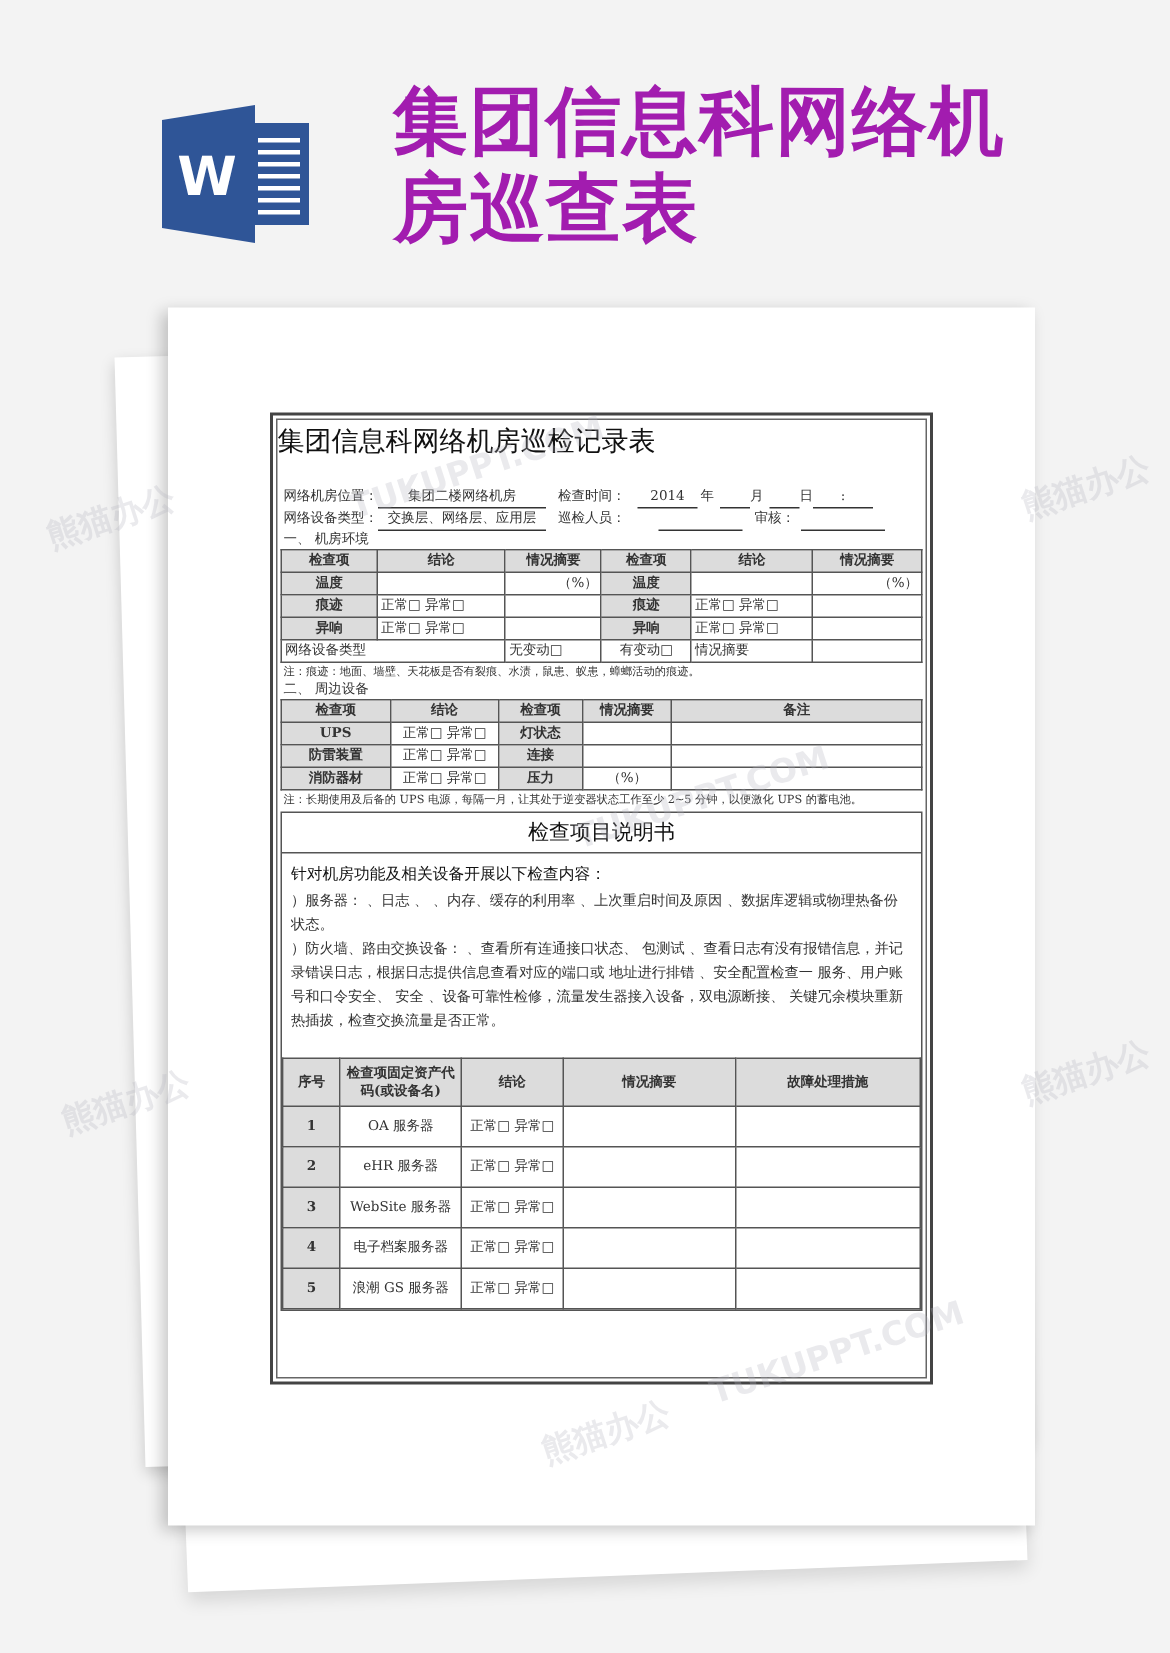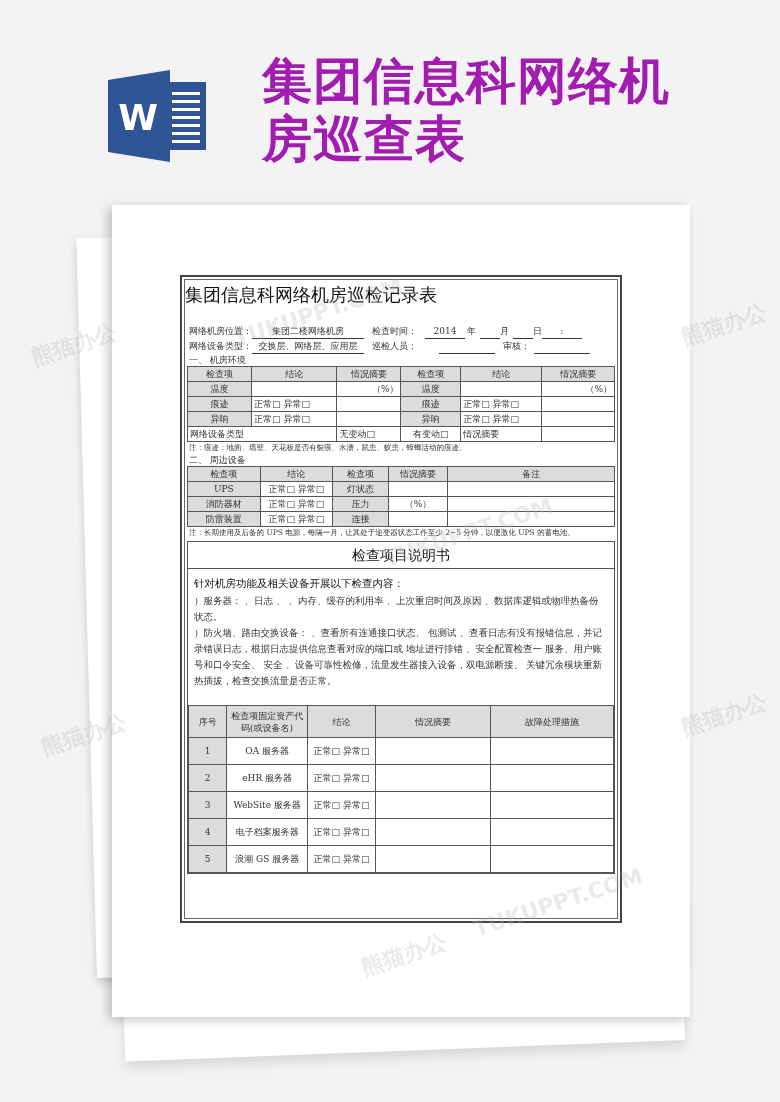--- a/index.html
+++ b/index.html
@@ -21,21 +21,21 @@
   .doc { position: absolute; left: 180px; top: 275px; width: 442px; height: 648px; border: 2px solid #444; padding: 2px; background: #fff; }
   .doc-inner { border: 1px solid #666; width: 100%; height: 100%; position: relative; font-size: 9px; }
   .doc-title { text-align: left; font-family: "DejaVu Sans", sans-serif; font-size: 18px; line-height: 26px; margin-top: 2px; color: #111; }
   .meta { padding-left: 4px; margin-top: 16px; font-size: 9px; line-height: 14px; color: #333; }
   .meta-row { display: flex; white-space: nowrap; }
   .u { border-bottom: 1px solid #333; display: inline-block; text-align: center; }
   .section { padding-left: 4px; font-size: 9px; line-height: 12px; color: #333; }
 
   table { border-collapse: collapse; width: 100%; table-layout: fixed; }
   td { border: 1px solid #555; text-align: center; font-size: 9px; line-height: 13px; height: 15px; padding: 0 2px; color: #333; white-space: nowrap; overflow: hidden; }
-  td.g { background: #dcdcdc; }
+  td.g { background: #dcdcdc; font-weight: bold; }
   td.l { text-align: left; }
   td.r { text-align: right; }
   .t1 { margin: 0 2px; width: calc(100% - 4px); }
   .note { padding-left: 4px; font-size: 7.5px; line-height: 12px; color: #333; white-space: nowrap; }
 
   .box { margin: 2px 2px 0 2px; border: 1px solid #555; }
   .box-title { text-align: center; font-family: "DejaVu Sans", sans-serif; font-size: 14px; line-height: 26px; border-bottom: 1px solid #555; color: #111; }
   .box-lead { font-family: "DejaVu Sans", sans-serif; font-size: 10.5px; line-height: 20px; padding-left: 6px; margin-top: 4px; color: #111; }
   .box-p { font-size: 9.5px; line-height: 16px; padding: 0 6px; color: #333; }
   .t3 td { height: 27px; font-size: 9px; line-height: 12px; white-space: normal; }
@@ -171,31 +171,31 @@
         <td class="g">备注</td>
       </tr>
       <tr>
         <td class="g">UPS</td>
         <td>正常□  异常□</td>
         <td class="g">灯状态</td>
         <td></td>
         <td></td>
       </tr>
       <tr>
+        <td class="g">防雷装置</td>
+        <td>正常□  异常□</td>
+        <td class="g">连接</td>
+        <td></td>
+        <td></td>
+      </tr>
+      <tr>
         <td class="g">消防器材</td>
         <td>正常□  异常□</td>
         <td class="g">压力</td>
         <td>（%）</td>
-        <td></td>
-      </tr>
-      <tr>
-        <td class="g">防雷装置</td>
-        <td>正常□  异常□</td>
-        <td class="g">连接</td>
-        <td></td>
         <td></td>
       </tr>
     </tbody>
       </table>
     <div class="note">注：长期使用及后备的 UPS 电源，每隔一月，让其处于逆变器状态工作至少 2~5 分钟，以便激化 UPS 的蓄电池。</div>
 
     <div class="box">
       <div class="box-title">检查项目说明书</div>
       <div class="box-lead">针对机房功能及相关设备开展以下检查内容：</div>
       <div class="box-p">）服务器：   、日志 、    、内存、缓存的利用率 、上次重启时间及原因 、数据库逻辑或物理热备份状态。</div>

